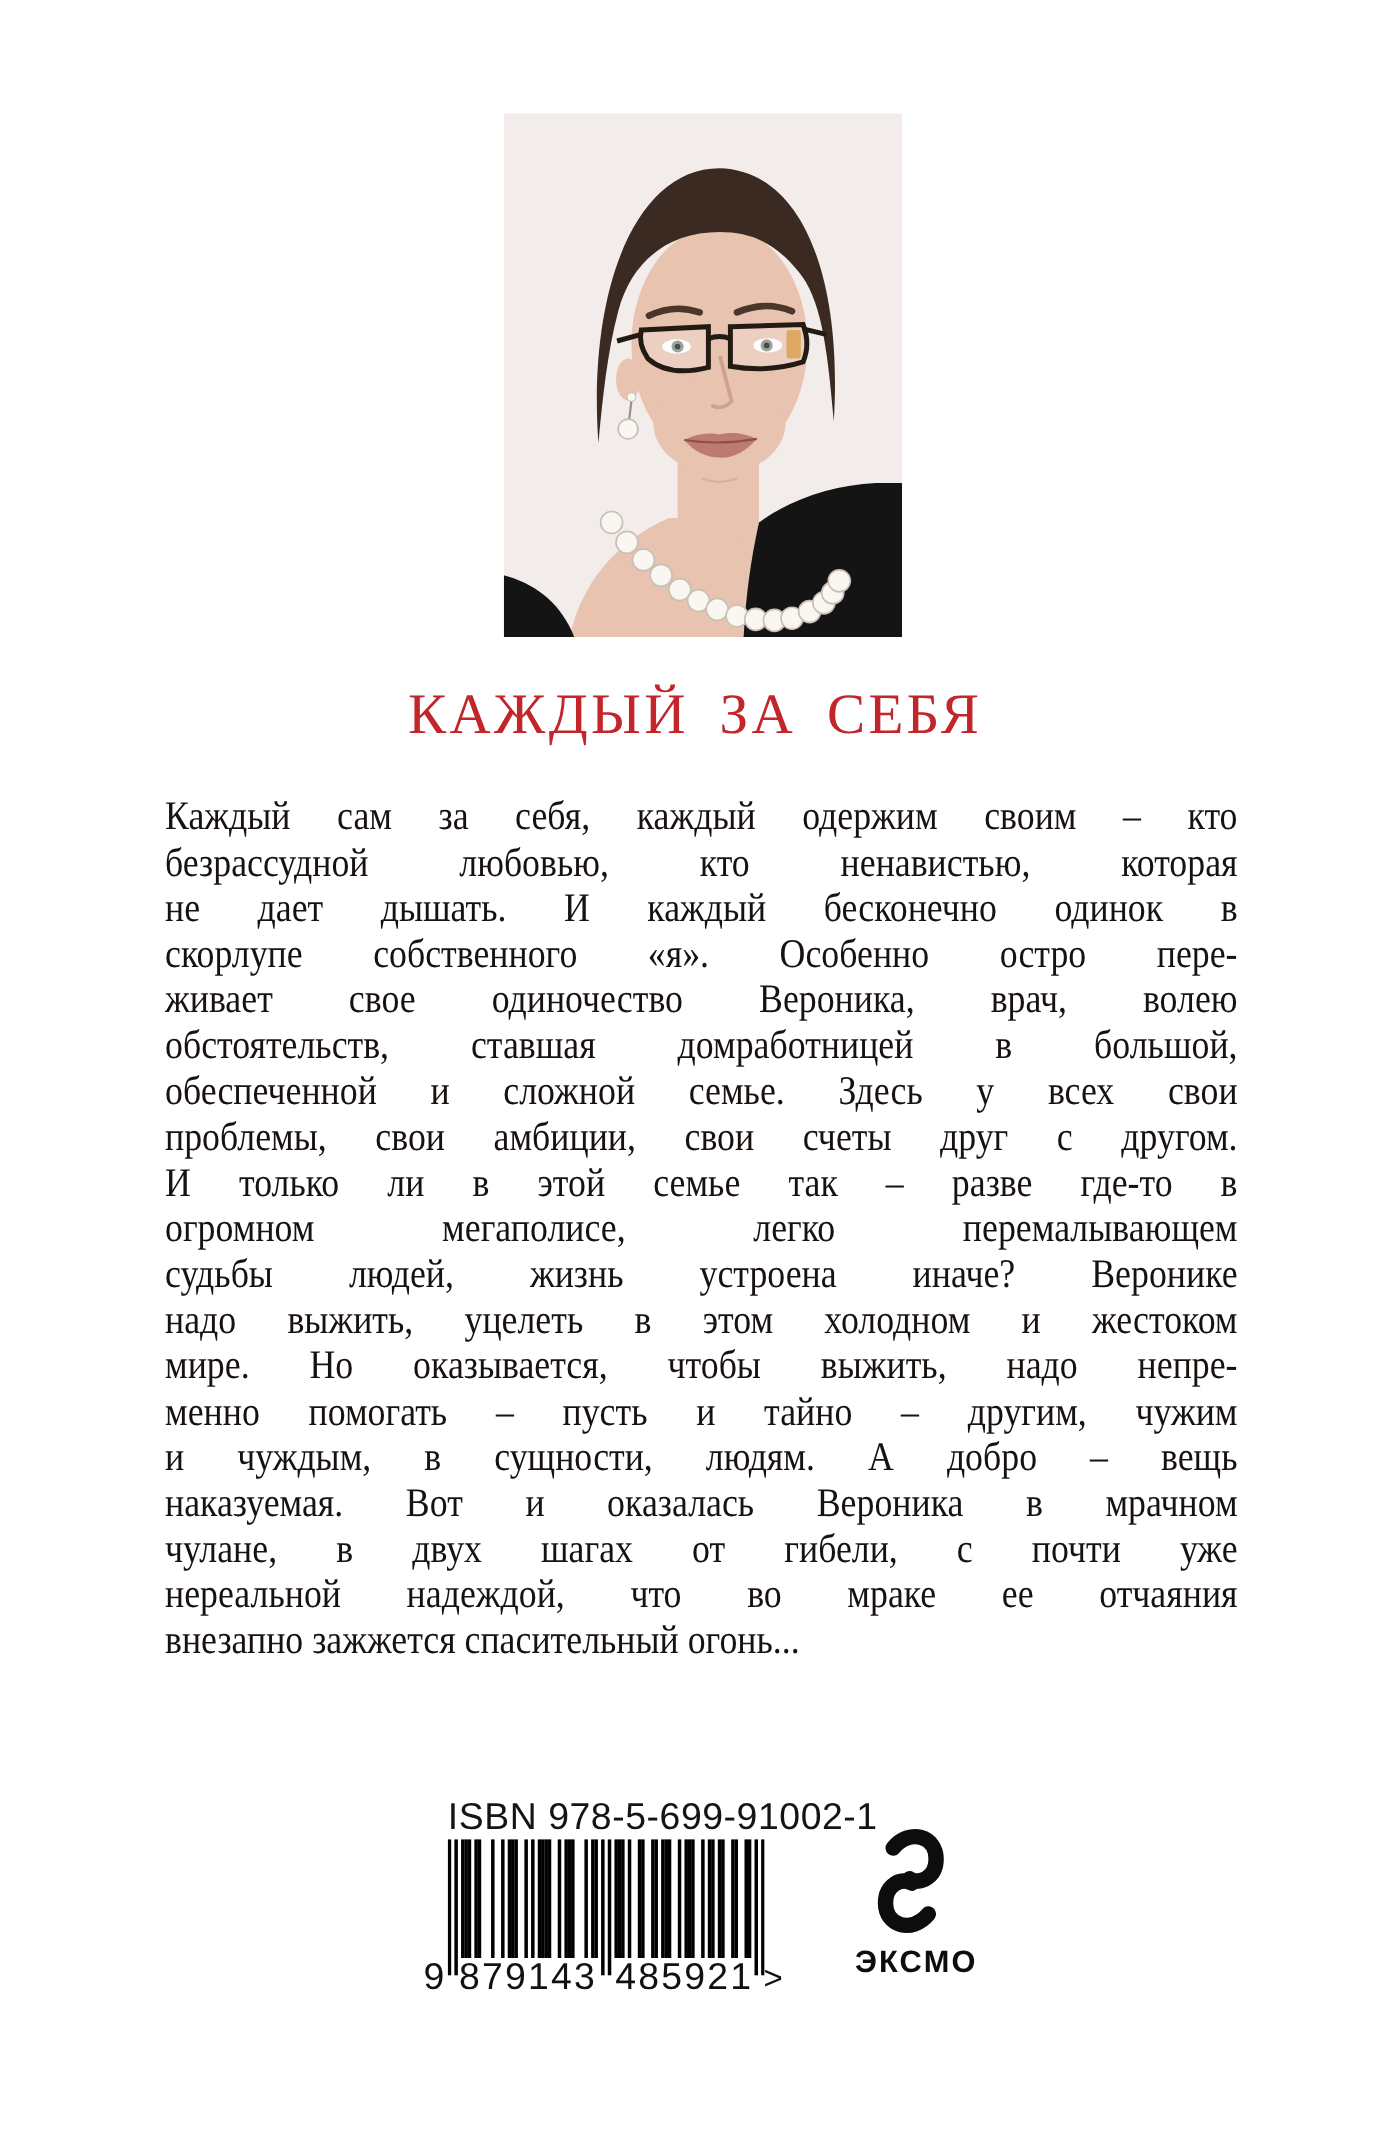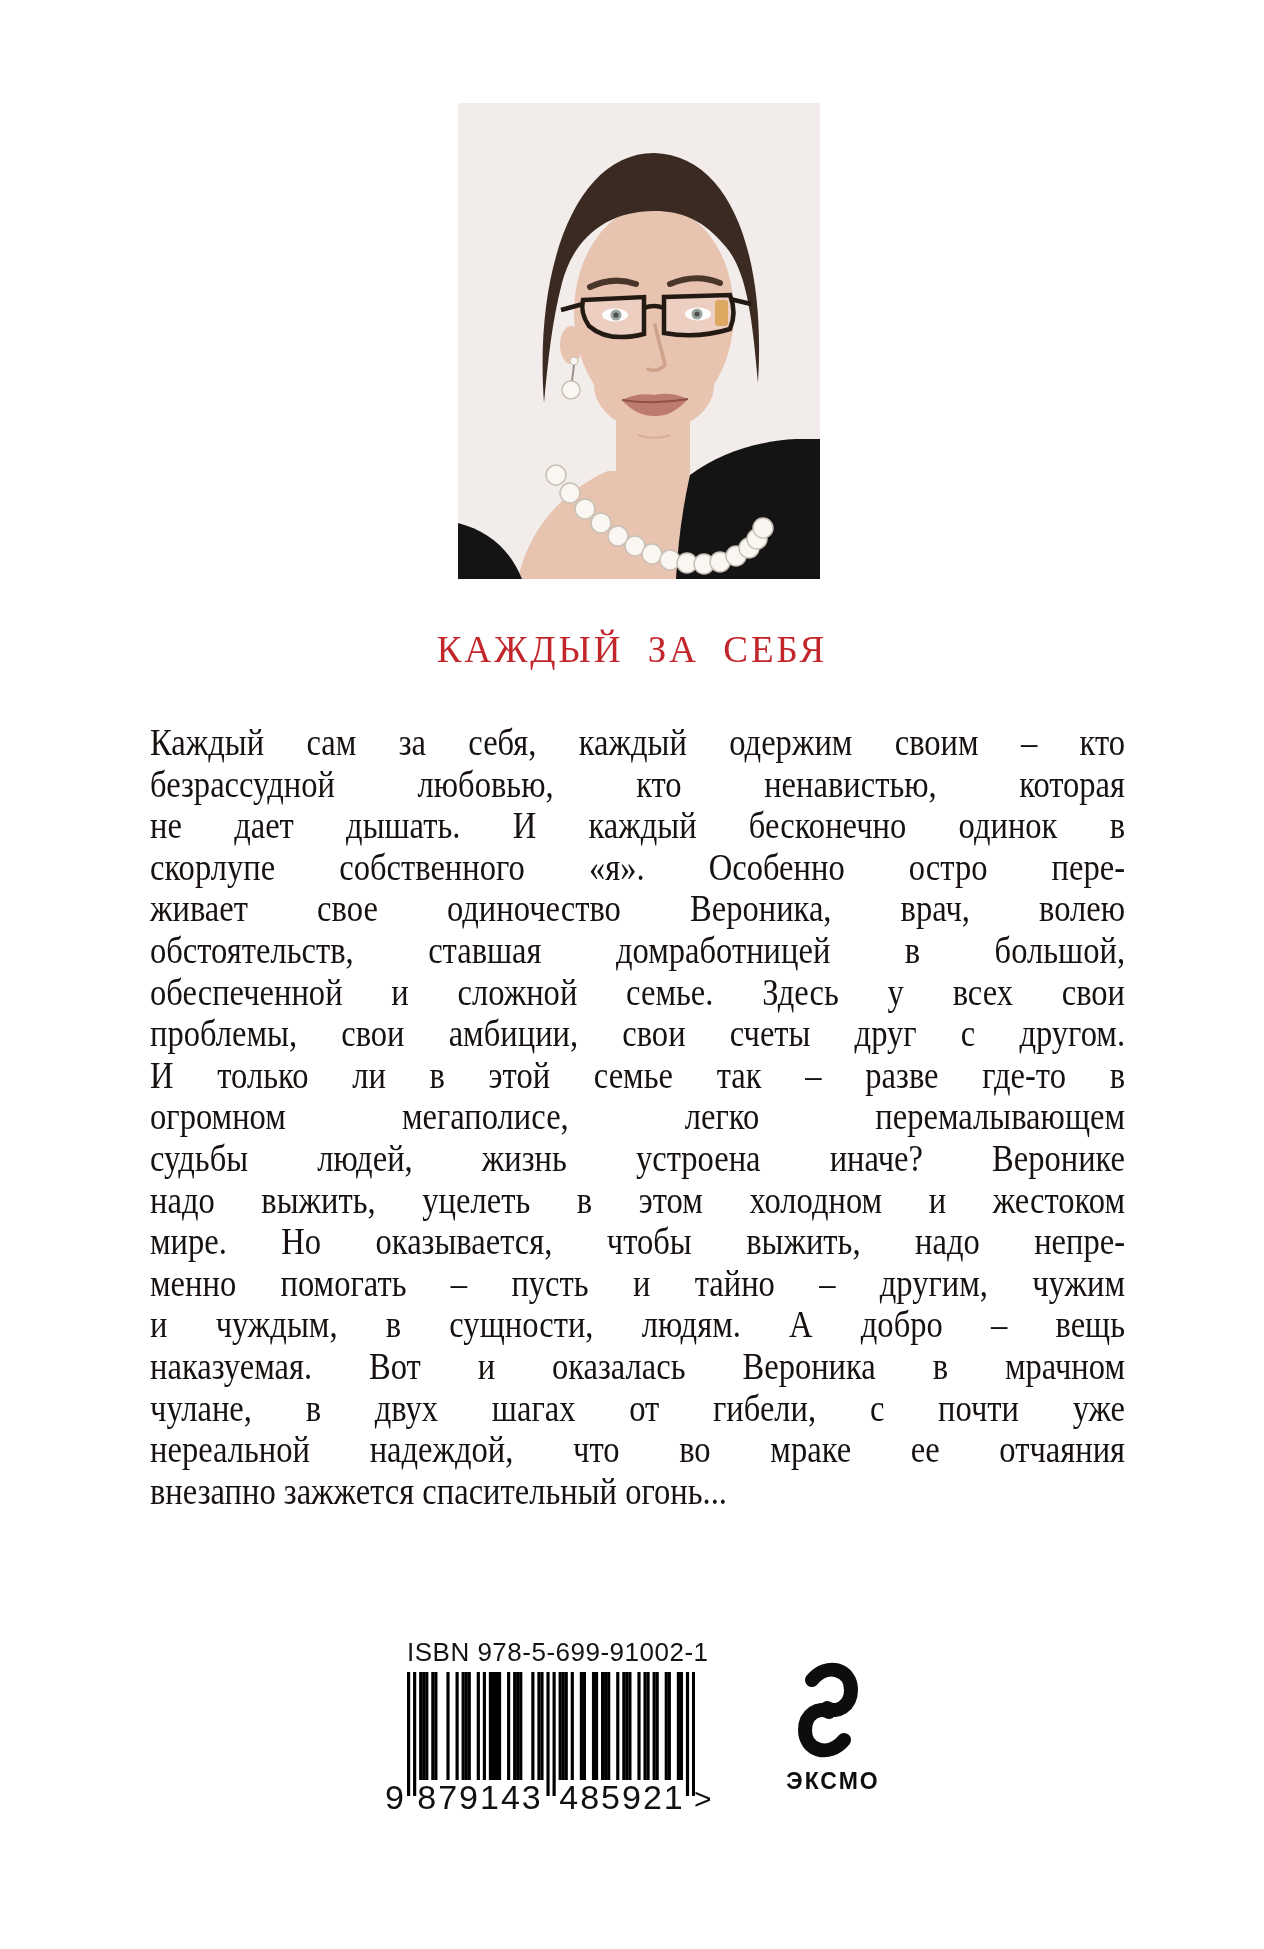--- a/index.html
+++ b/index.html
@@ -10,21 +10,21 @@
   
   .photo{
     position:absolute;left:458px;top:103px;width:362px;height:476px;
   }
   .photo svg{display:block;width:100%;height:100%;}
   
   .title{
     position:absolute;left:0;top:629px;width:100%;
     text-align:center;
     font-family:"Liberation Serif",serif;
-    font-size:37px;line-height:41px;
+    font-size:52px;line-height:41px;
     letter-spacing:3px;word-spacing:12px;
     font-weight:400;
   }
   
   .annotation{
     position:absolute;left:150px;top:722px;width:1108px;
     transform:scaleX(0.88);transform-origin:0 0;
     font-family:"Liberation Serif",serif;
     font-size:37px;line-height:41.6px;
     color:#17120f;
@@ -32,42 +32,42 @@
   .annotation .line{
     text-align:justify;
     text-align-last:justify;
     white-space:nowrap;
   }
   .annotation .line:last-child{text-align-last:left;}
   
   .isbn-label{
     position:absolute;left:407px;top:1638px;
     font-family:"Liberation Sans",sans-serif;
-    font-size:26px;line-height:28px;color:#141414;
+    font-size:34px;line-height:28px;color:#141414;
     letter-spacing:0.5px;
   }
   .barcode{position:absolute;left:407px;top:1672px;width:288px;height:124px;}
   .barcode svg{display:block;}
   .bc-digit{
     position:absolute;top:1780px;
     font-family:"Liberation Sans",sans-serif;
     font-size:34px;line-height:34px;color:#111;
   }
   .bc-first{left:372px;width:32px;text-align:right;}
   .bc-g1{left:417px;width:126px;text-align:center;letter-spacing:2px;}
   .bc-g2{left:559px;width:126px;text-align:center;letter-spacing:2px;}
   .bc-tail{left:694px;width:30px;text-align:left;font-size:30px;top:1782px;}
   
   .publisher-logo{position:absolute;left:797px;top:1658px;width:62px;height:104px;}
   .publisher-logo svg{display:block;width:100%;height:100%;}
   .publisher-name{
     position:absolute;left:758px;top:1768px;width:150px;
     text-align:center;
     font-family:"Liberation Sans",sans-serif;
-    font-weight:bold;font-size:23px;letter-spacing:2px;color:#0d0d0d;
+    font-weight:bold;font-size:28px;letter-spacing:2px;color:#0d0d0d;
   }
 </style>
 </head>
 <body>
 
 <div class="page">
 
   <div class="photo">
     <svg viewBox="0 0 362 476" xmlns="http://www.w3.org/2000/svg">
       <rect x="0" y="0" width="362" height="476" fill="#f2ecea"></rect>

